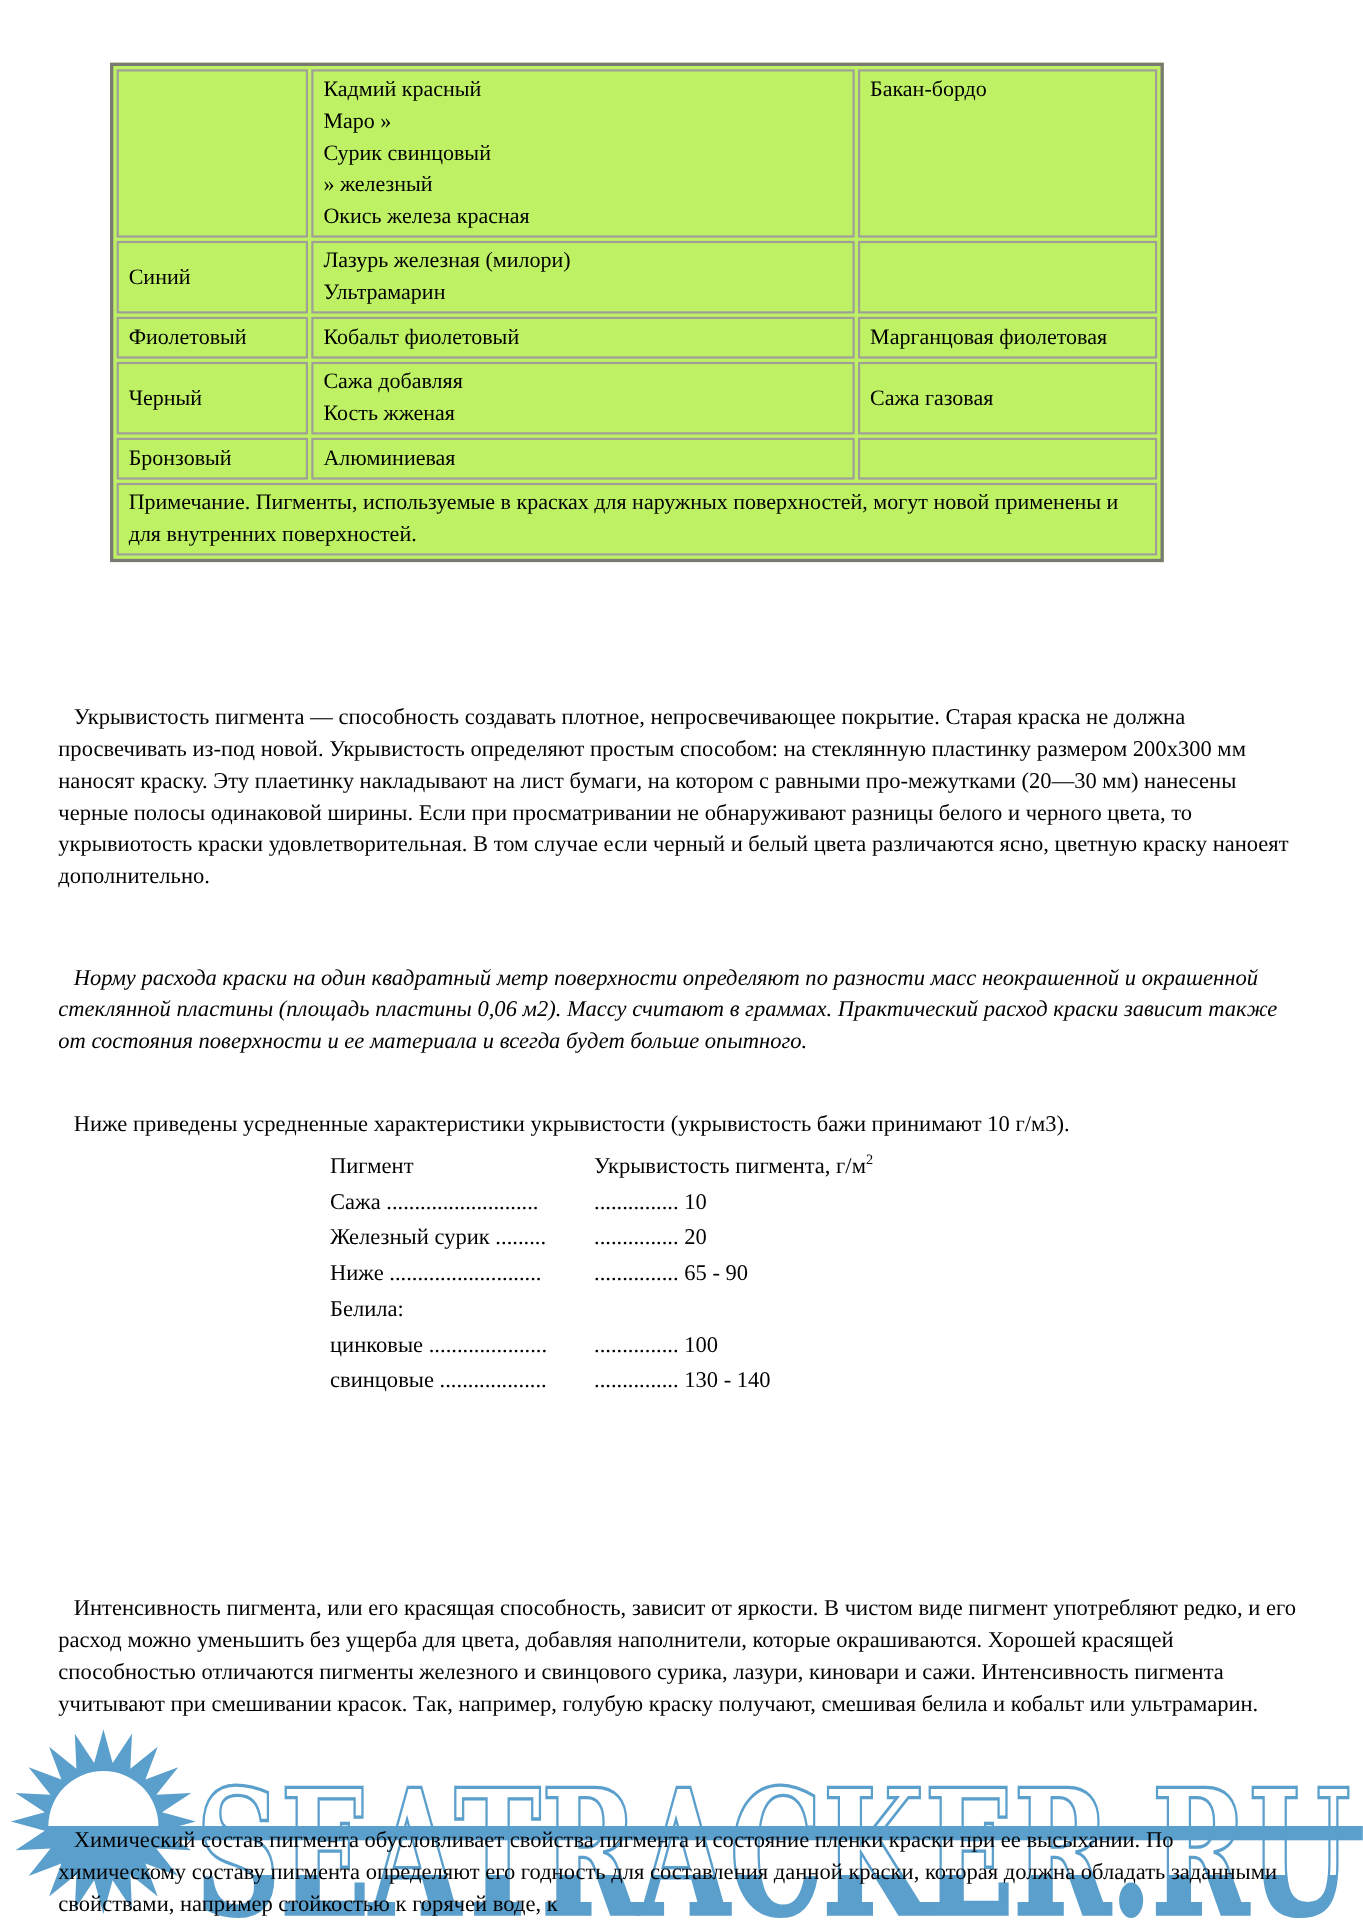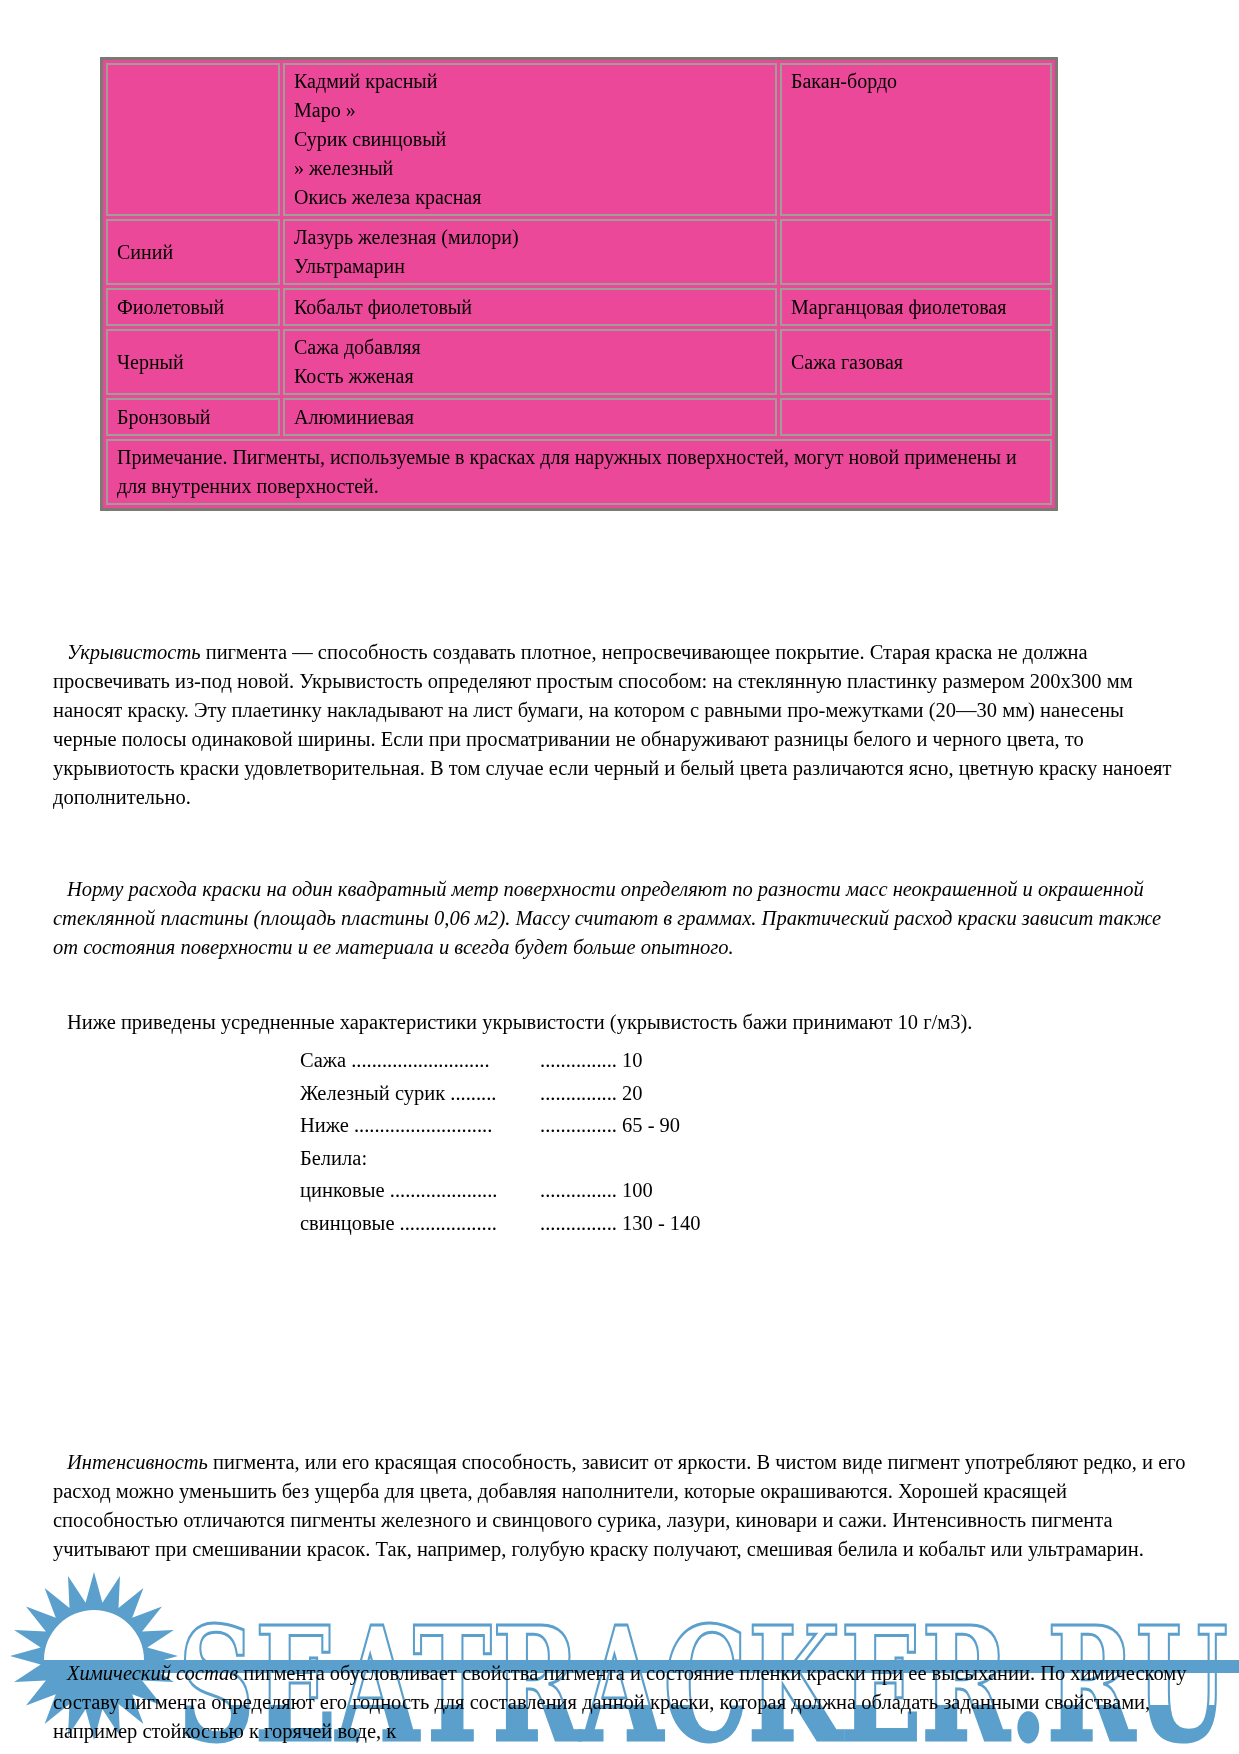--- a/index.html
+++ b/index.html
@@ -8,42 +8,42 @@
     background:#ffffff;
     font-family:"Liberation Serif","DejaVu Serif",serif;
     color:#000;
   }
   
   .wm{position:absolute;z-index:1;}
   .wm-bar{position:absolute;z-index:1;left:50px;top:1660px;width:1189px;height:13px;}
   table.doc-table{
     left:100px;top:57px;width:908px;position:absolute;z-index:2;
     border-collapse:separate;border-spacing:3px;
-    border:3px solid #7a7a72;background:#ec4899;table-layout:fixed;
+    border:3px solid #7a7a72;background:#bef264;table-layout:fixed;
   }
   table.doc-table td{
     border:2px solid #9f9f97;
     padding:2px 9px;font-size:20px;line-height:29px;
     white-space:pre-line;vertical-align:middle;overflow:hidden;
   }
   table.doc-table tr.r1 td{vertical-align:top;}
   td.c1{width:152px;}
   td.c2{width:472px;}
   td.c3{width:250px;}
   tr.r1 td{height:142px;}
   tr.r2 td{height:54px;}
   tr.r3 td{height:30px;}
   tr.r4 td{height:54px;}
   tr.r5 td{height:30px;margin-top:20px;}
   td.note-cell{height:50px;vertical-align:middle;}
   .para{
     position:absolute;z-index:2;left:53px;width:1134px;
     font-size:20.5px;line-height:29px;text-indent:14px;
   }
-  .lead{font-style:italic;}
+  .lead{}
   #p1{top:617px;}
   #p2{top:854px;font-style:italic;}
   #p3{top:987px;}
   #p4{top:1427px;}
   #p5{top:1638px;}
   .pigment-list{
     position:absolute;z-index:2;left:300px;top:1044px;
     font-size:20.5px;line-height:32.5px;white-space:nowrap;
   }
   .pigment-list .lcol{display:inline-block;width:240px;}
@@ -114,20 +114,21 @@
 </tbody>
   </table>
 
 <p class="para" id="p1"><span class="lead">Укрывистость</span><span> пигмента — способность создавать плотное, непросвечивающее покрытие. Старая краска не должна просвечивать из-под новой. Укрывистость определяют простым способом: на стеклянную пластинку размером 200х300 мм наносят краску. Эту плаетинку накладывают на лист бумаги, на котором с равными про-межутками (20—30 мм) нанесены черные полосы одинаковой ширины. Если при просматривании не обнаруживают разницы белого и черного цвета, то укрывиотость краски удовлетворительная. В том случае если черный и белый цвета различаются ясно, цветную краску наноеят дополнительно.</span></p>
 
 <p class="para" id="p2"><span>Норму расхода краски на один квадратный метр поверхности определяют по разности масс неокрашенной и окрашенной стеклянной пластины (площадь пластины 0,06 м2). Массу считают в граммах. Практический расход краски зависит также от состояния поверхности и ее материала и всегда будет больше опытного.</span></p>
 
 <p class="para" id="p3"><span>Ниже приведены усредненные характеристики укрывистости (укрывистость бажи принимают 10 г/м3).</span></p>
 
 <div class="pigment-list">
+  <div><span class="lcol">Пигмент</span><span><span>Укрывистость пигмента, г/м</span><sup>2</sup></span></div>
   <div><span class="lcol">Сажа ...........................</span><span>............... 10</span></div>
   <div><span class="lcol">Железный сурик .........</span><span>............... 20</span></div>
   <div><span class="lcol">Ниже ...........................</span><span>............... 65 - 90</span></div>
   <div><span class="lcol">Белила:</span><span></span></div>
   <div><span class="lcol">цинковые .....................</span><span>............... 100</span></div>
   <div><span class="lcol">свинцовые ...................</span><span>............... 130 - 140</span></div>
 </div>
 
 <p class="para" id="p4"><span class="lead">Интенсивность</span><span> пигмента, или его красящая способность, зависит от яркости. В чистом виде пигмент употребляют редко, и его расход можно уменьшить без ущерба для цвета, добавляя наполнители, которые окрашиваются. Хорошей красящей способностью отличаются пигменты железного и свинцового сурика, лазури, киновари и сажи. Интенсивность пигмента учитывают при смешивании красок. Так, например, голубую краску получают, смешивая белила и кобальт или ультрамарин.</span></p>
 

